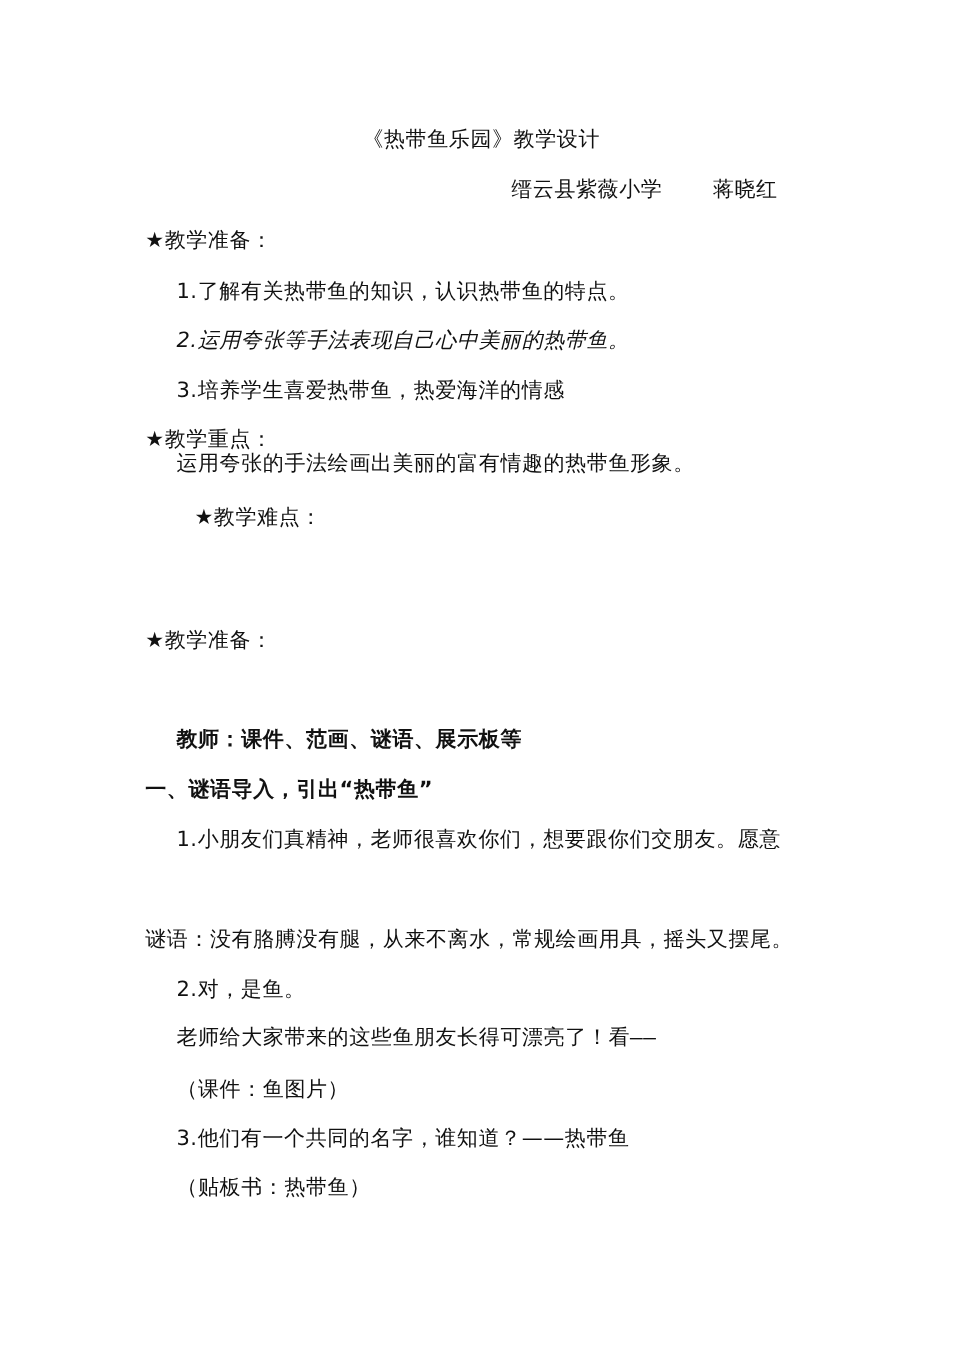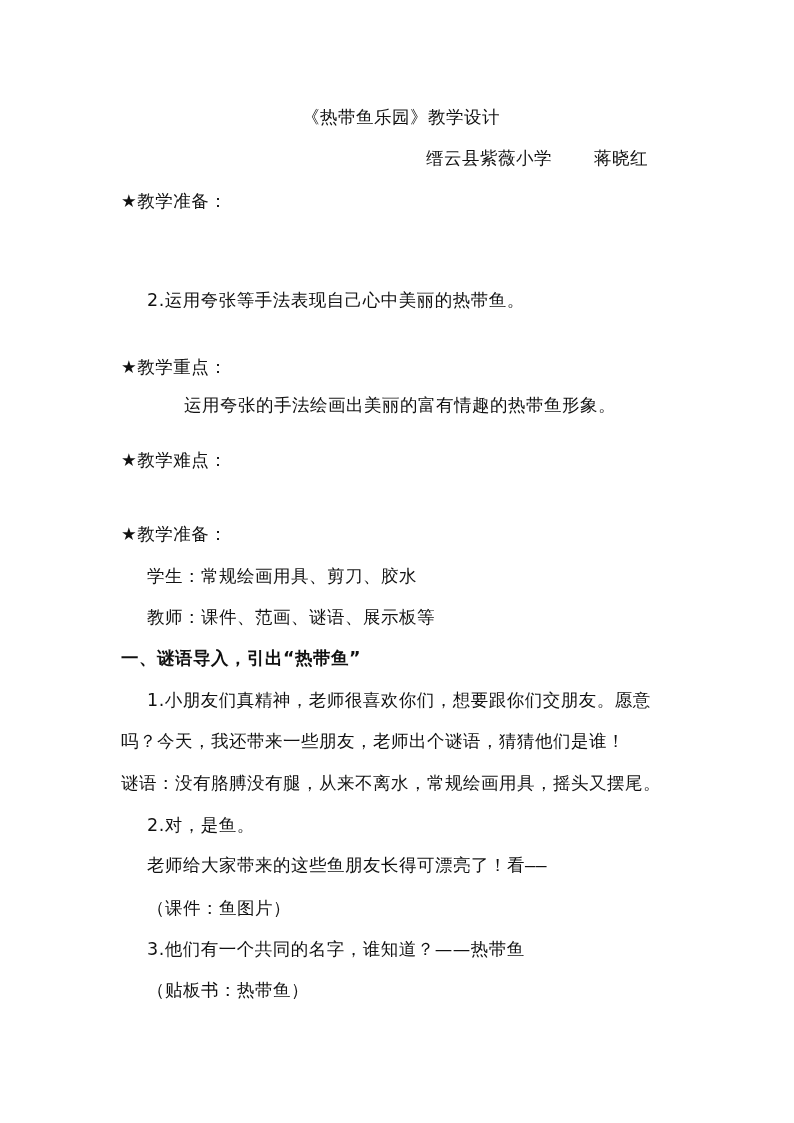--- a/index.html
+++ b/index.html
@@ -50,34 +50,34 @@
 <div class="page">
 
   <div class="line title">《热带鱼乐园》教学设计</div>
 
   <div class="line author">
     <span class="school">缙云县紫薇小学</span>
     <span>蒋晓红</span>
   </div>
 
   <div class="line h-star" style="top:190px;">★教学准备：</div>
-  <div class="line indent" style="top:289px;">2.运用夸张等手法表现自己心中美丽的热带鱼。</div>
+  <div class="line indent" style="top:232px;">1.了解有关热带鱼的知识，认识热带鱼的特点。</div>
+  <div class="line indent" style="top:273px;font-style:italic;">2.运用夸张等手法表现自己心中美丽的热带鱼。</div>
+  <div class="line indent" style="top:315px;">3.培养学生喜爱热带鱼，热爱海洋的情感</div>
 
   <div class="line h-star" style="top:356px;">★教学重点：</div>
-  <div class="line indent" style="top:394px;margin-left:37px;">运用夸张的手法绘画出美丽的富有情趣的热带鱼形象。</div>
+  <div class="line indent" style="top:376px;">运用夸张的手法绘画出美丽的富有情趣的热带鱼形象。</div>
 
-  <div class="line h-star" style="top:449px;">★教学难点：</div>
+  <div class="line h-star" style="top:421px;margin-left:41px;">★教学难点：</div>
 
   <div class="line h-star" style="top:523px;">★教学准备：</div>
-  <div class="line indent" style="top:565px;">学生：常规绘画用具、剪刀、胶水</div>
-  <div class="line indent" style="top:606px;">教师：课件、范画、谜语、展示板等</div>
+  <div class="line indent" style="top:606px;font-weight:bold;">教师：课件、范画、谜语、展示板等</div>
 
   <div class="line flush bold" style="top:647px;">一、谜语导入，引出“热带鱼”</div>
   <div class="line indent" style="top:689px;">1.小朋友们真精神，老师很喜欢你们，想要跟你们交朋友。愿意</div>
-  <div class="line flush" style="top:730px;">吗？今天，我还带来一些朋友，老师出个谜语，猜猜他们是谁！</div>
   <div class="line flush" style="top:772px;">谜语：没有胳膊没有腿，从来不离水，常规绘画用具，摇头又摆尾。</div>
   <div class="line indent" style="top:814px;">2.对，是鱼。</div>
   <div class="line indent" style="top:855px;font-family:Liberation Mono, monospace;">老师给大家带来的这些鱼朋友长得可漂亮了！看——</div>
   <div class="line indent" style="top:897px;">（课件：鱼图片）</div>
   <div class="line indent" style="top:938px;">3.他们有一个共同的名字，谁知道？——热带鱼</div>
   <div class="line indent" style="top:979px;">（贴板书：热带鱼）</div>
 
 </div>
 
 </body></html>

